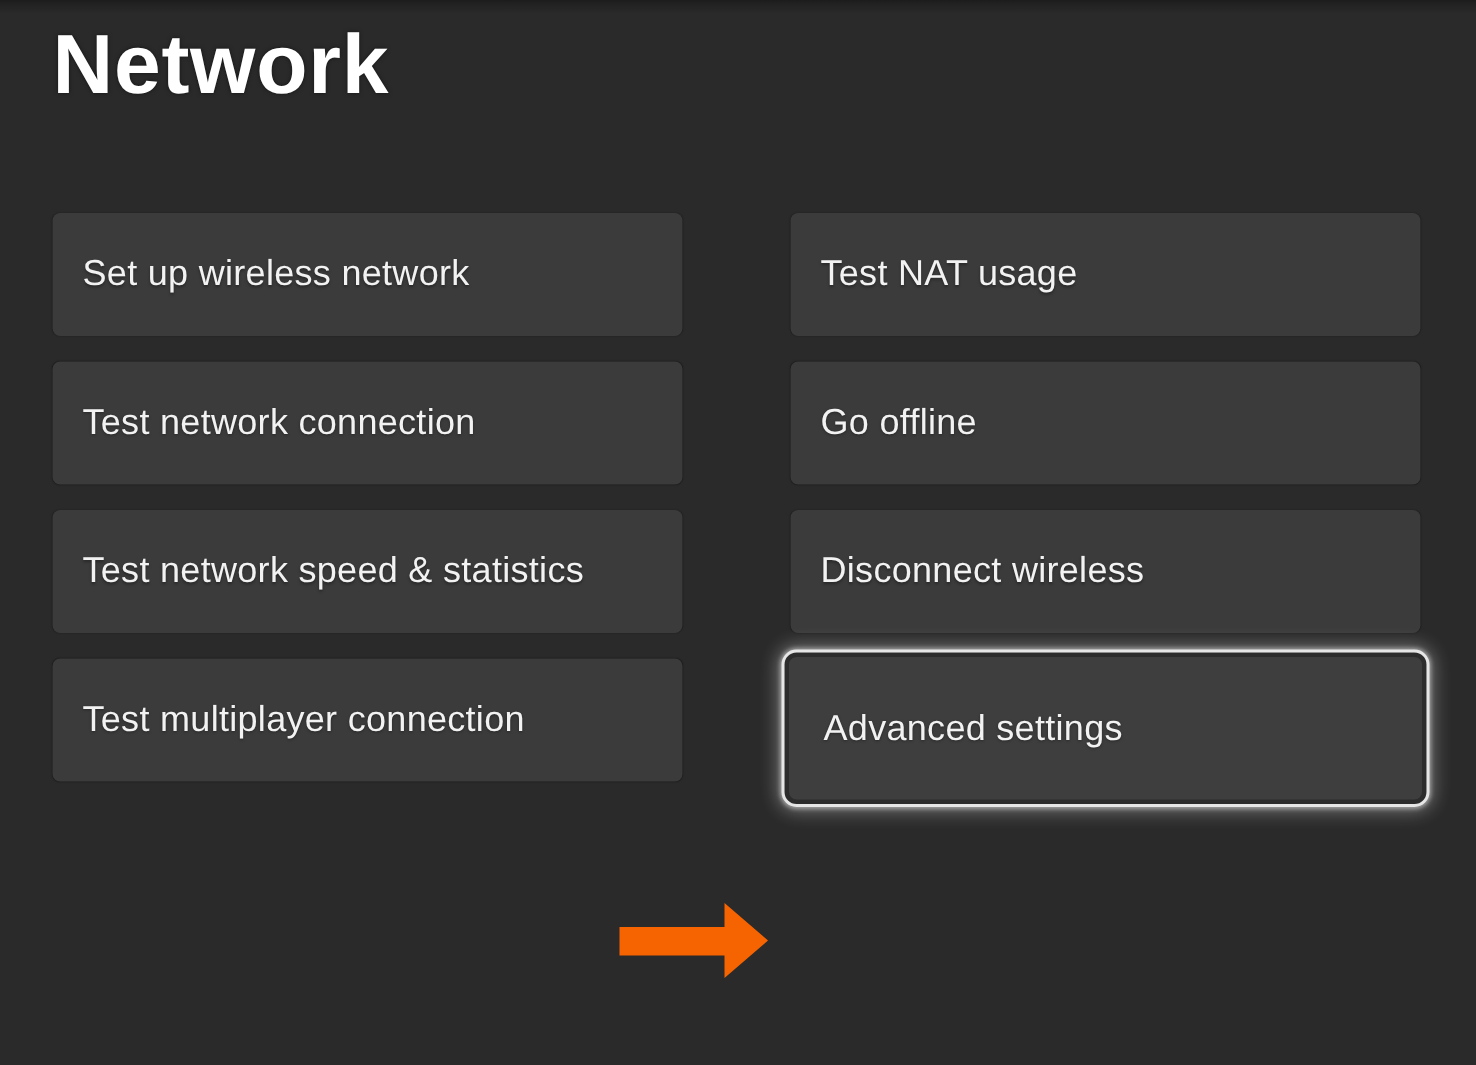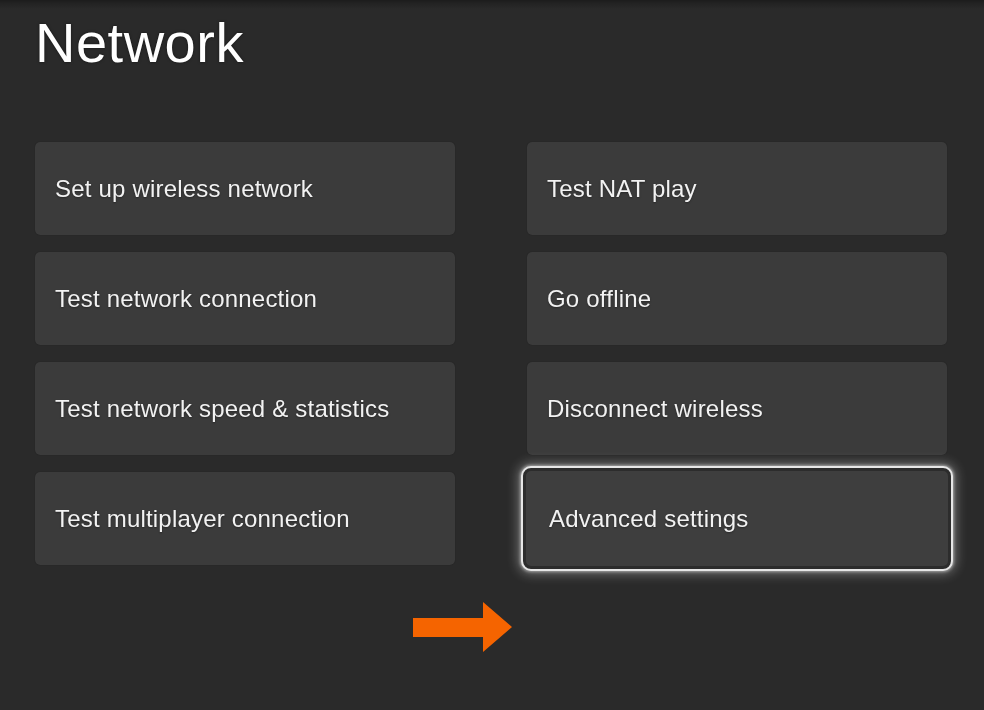--- a/index.html
+++ b/index.html
@@ -16,41 +16,41 @@
   body{
     background:linear-gradient(to bottom,#1c1c1c 0px,#222 3px,var(--bg) 9px);
     font-family:"Liberation Sans","DejaVu Sans",sans-serif;
     position:relative;
   }
   .page-title{
     position:absolute;
     left:35px;
     top:10px;
     font-size:56px;
-    font-weight:400;
+    font-weight:700;
     letter-spacing:0.5px;
     color:var(--title);
     text-shadow:0 0 3px rgba(0,0,0,.5);
   }
   .menu-grid{
     position:absolute;
     left:35px;
     top:142px;
     width:912px;
     display:flex;
     gap:72px;
   }
   .menu-column{
     display:flex;
     flex-direction:column;
     gap:17px;
     width:420px;
   }
   .menu-button{
-    height:93px;
+    height:82px;
     background:var(--btn-bg);
     border-radius:5px;
     display:flex;
     align-items:center;
     padding:0 20px;
     color:var(--text);
     font-size:24px;
     letter-spacing:0.2px;
     cursor:pointer;
     text-shadow:0 1px 2px rgba(0,0,0,.35);
@@ -93,21 +93,21 @@
       </div>
       <div class="menu-button">
         <span>Test network speed &amp; statistics</span>
       </div>
       <div class="menu-button">
         <span>Test multiplayer connection</span>
       </div>
     </div>
   <div class="menu-column" id="right-column">
       <div class="menu-button">
-        <span>Test NAT play</span>
+        <span>Test NAT usage</span>
       </div>
       <div class="menu-button">
         <span>Go offline</span>
       </div>
       <div class="menu-button">
         <span>Disconnect wireless</span>
       </div>
       <div class="menu-button focused">
         <span>Advanced settings</span>
       </div>

